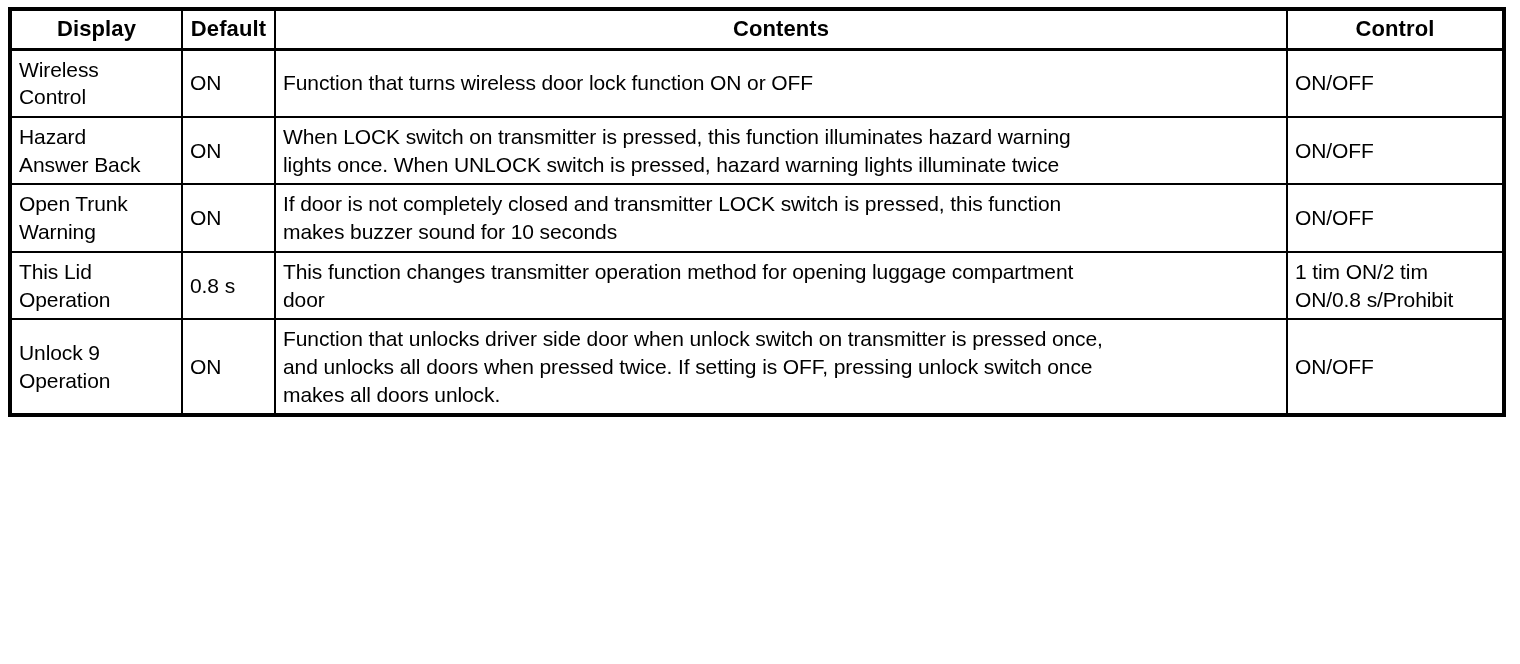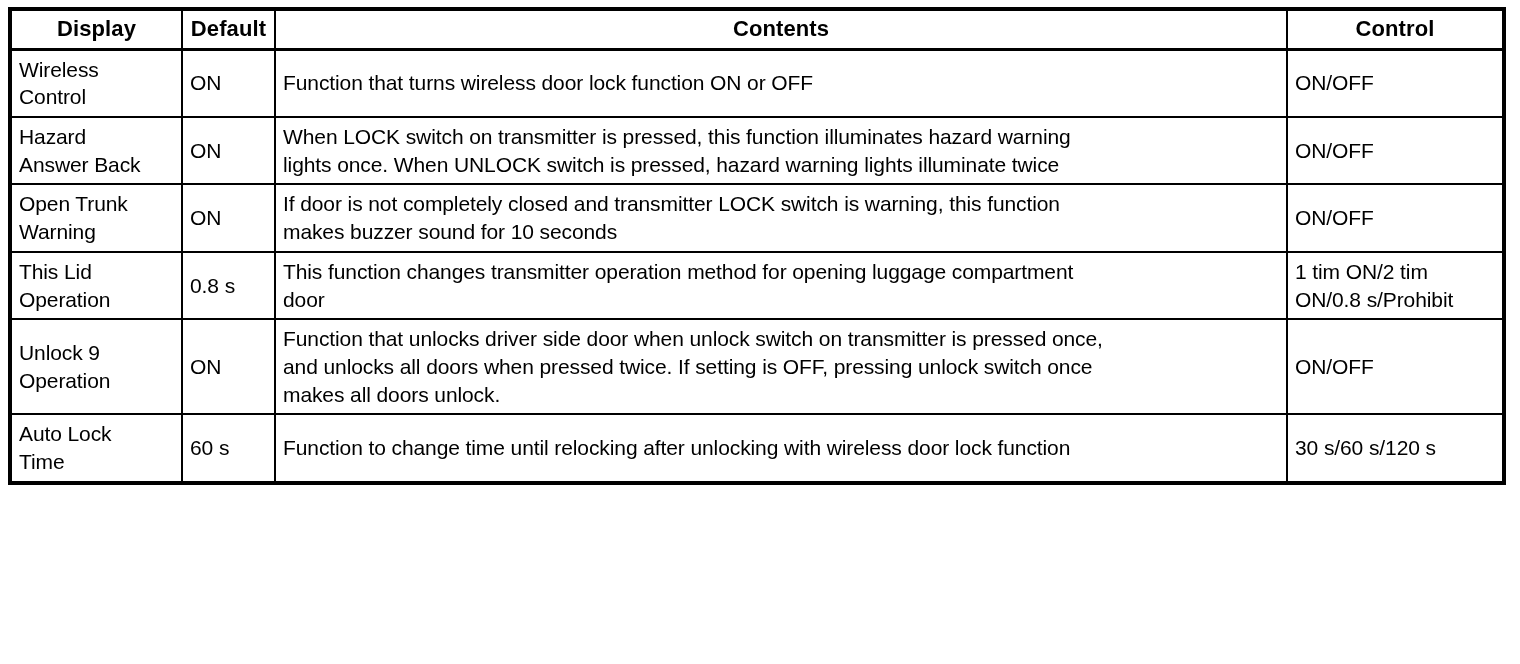--- a/index.html
+++ b/index.html
@@ -124,21 +124,21 @@
         </td>
       </tr>
 
       <tr>
         <td class="display-cell">
           <span class="cell-line">Open Trunk</span>
           <span class="cell-line">Warning</span>
         </td>
         <td class="default-cell">ON</td>
         <td class="contents-cell">
-          <span class="cell-line">If door is not completely closed and transmitter LOCK switch is warning, this function</span>
+          <span class="cell-line">If door is not completely closed and transmitter LOCK switch is pressed, this function</span>
           <span class="cell-line">makes buzzer sound for 10 seconds</span>
         </td>
         <td class="setting-cell">
           <span class="cell-line">ON/OFF</span>
         </td>
       </tr>
 
       <tr>
         <td class="display-cell">
           <span class="cell-line">This Lid</span>
@@ -165,30 +165,17 @@
         <td class="contents-cell">
           <span class="cell-line">Function that unlocks driver side door when unlock switch on transmitter is pressed once,</span>
           <span class="cell-line">and unlocks all doors when pressed twice. If setting is OFF, pressing unlock switch once</span>
           <span class="cell-line">makes all doors unlock.</span>
         </td>
         <td class="setting-cell">
           <span class="cell-line">ON/OFF</span>
         </td>
       </tr>
 
-      <tr>
-        <td class="display-cell">
-          <span class="cell-line">Auto Lock</span>
-          <span class="cell-line">Time</span>
-        </td>
-        <td class="default-cell">60 s</td>
-        <td class="contents-cell">
-          <span class="cell-line">Function to change time until relocking after unlocking with wireless door lock function</span>
-        </td>
-        <td class="setting-cell">
-          <span class="cell-line">30 s/60 s/120 s</span>
-        </td>
-      </tr>
 
 
     </tbody>
   </table>
 </div>
 
 </body></html>

